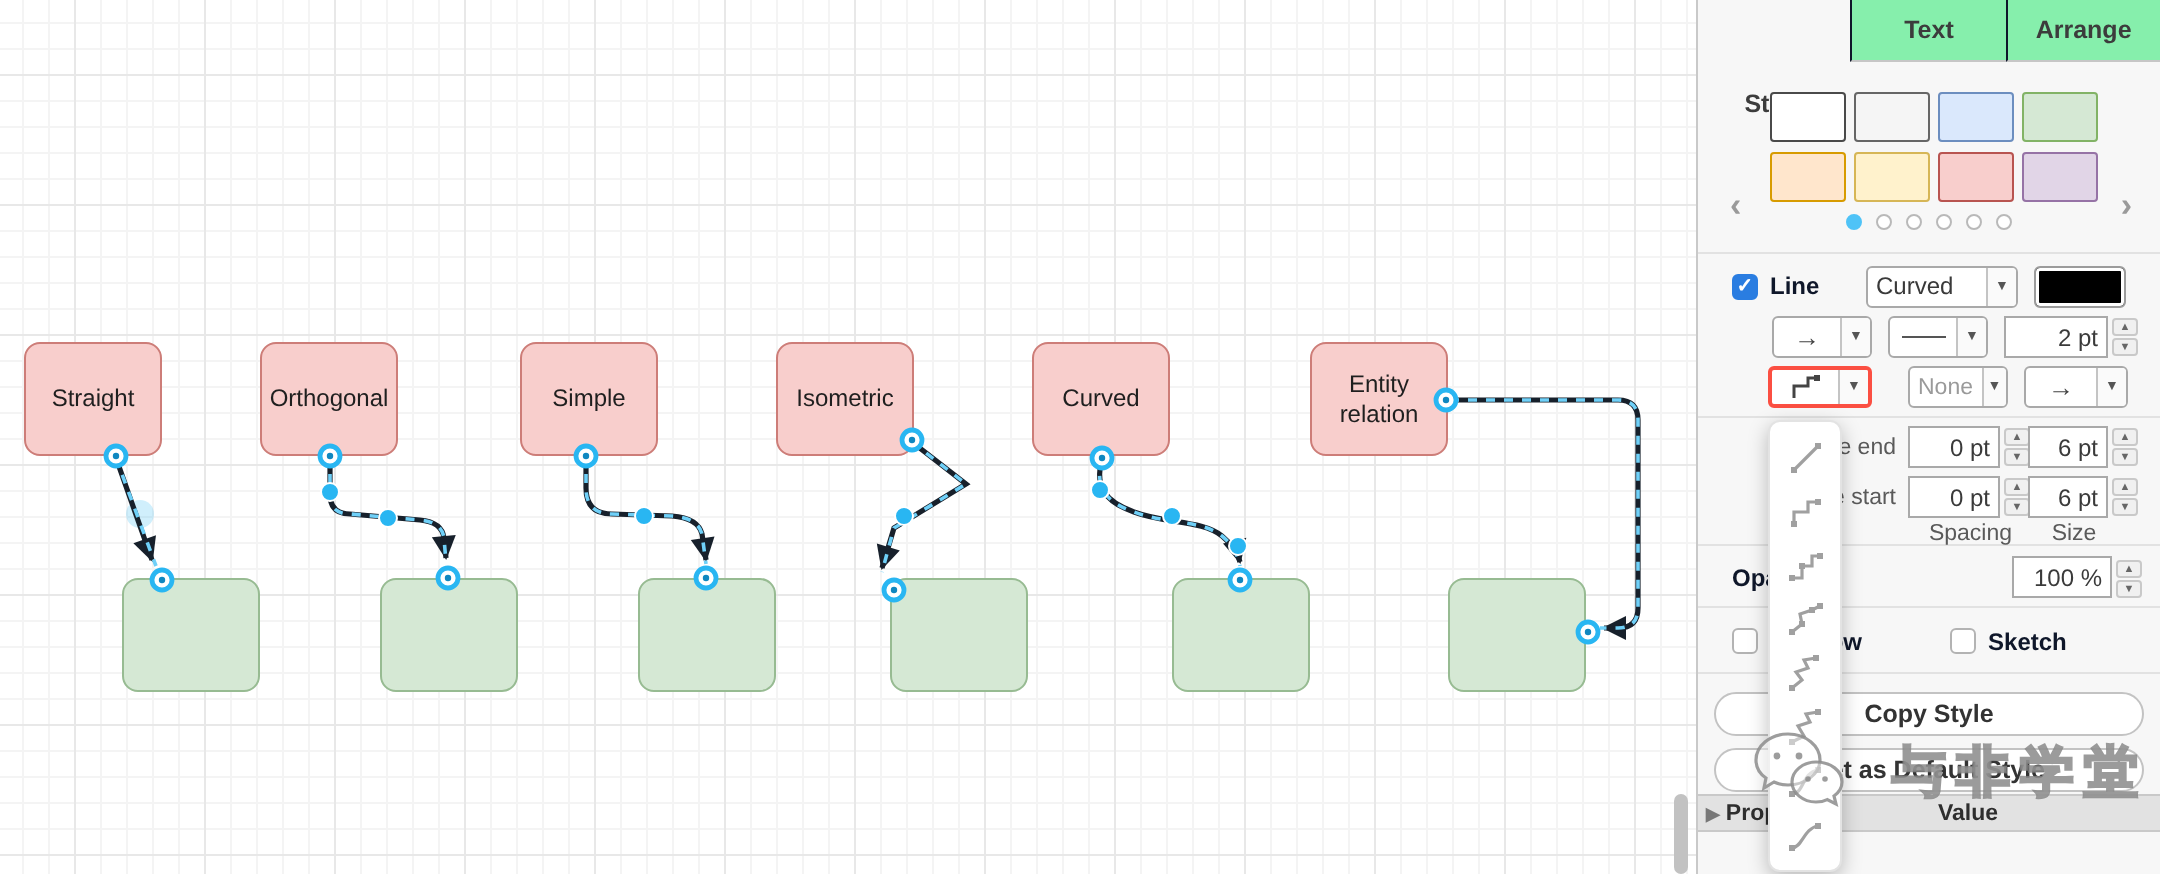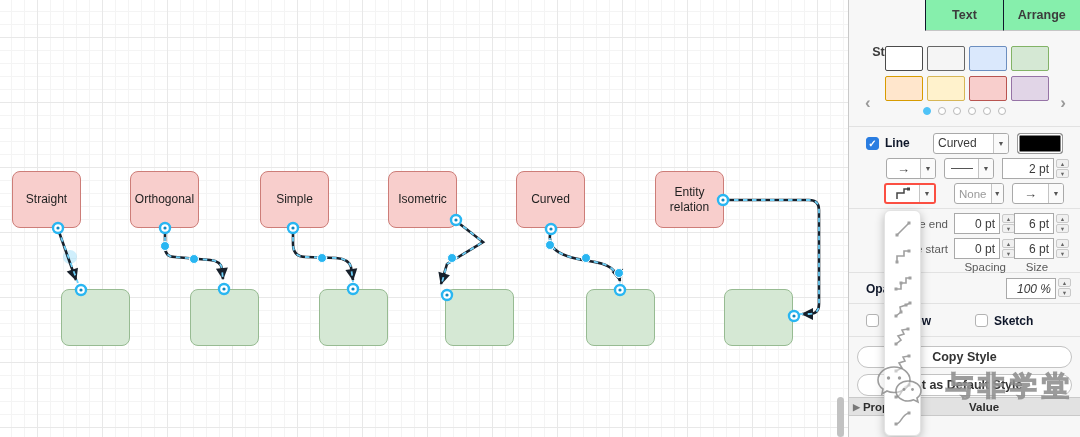--- a/index.html
+++ b/index.html
@@ -324,21 +324,21 @@
       </div>
       <div style="position:relative; height:14px;">
         <span class="subcap" style="position:absolute; left:105px; width:52px; text-align:right;">Spacing</span>
         <span class="subcap" style="position:absolute; left:165px; width:46px; text-align:center;">Size</span>
       </div>
     </div>
 
     <div class="section" style="height:31px;">
       <div class="row" style="height:31px; padding-left:17px;">
         <span class="lbl">Opacity</span>
-        <div style="position:absolute; left:157px; display:flex; align-items:flex-start;font-style:italic;">
+        <div style="position:absolute; left:157px; display:flex; align-items:flex-end;">
           <div class="numbox" style="width:50px;">100 %</div>
           <div class="stepper">
               <span>▲</span>
               <span>▼</span>
             </div>
         </div>
       </div>
     </div>
 
     <div class="section" style="height:33px;">

